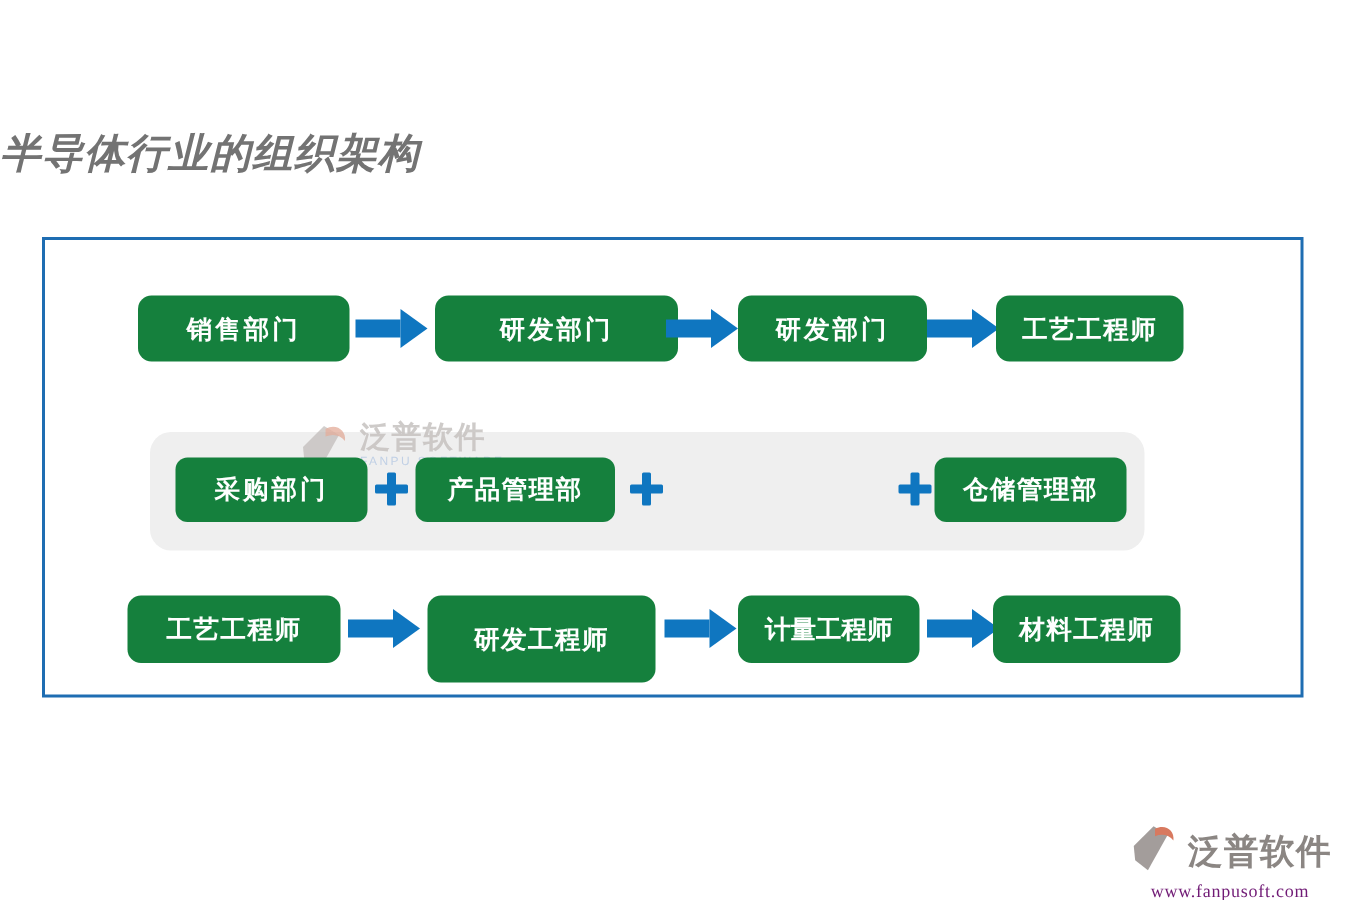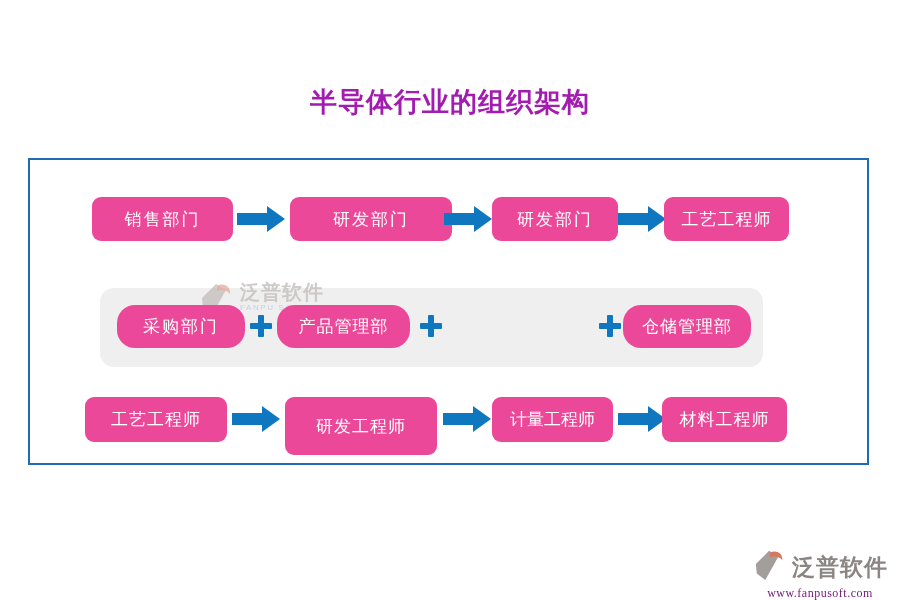--- a/index.html
+++ b/index.html
@@ -5,41 +5,40 @@
   html,body{margin:0;padding:0;}
   body{
     width:900px;height:600px;background:#ffffff;overflow:hidden;
     font-family:"Liberation Sans","DejaVu Sans",sans-serif;
     position:relative;
   }
   .stage{position:absolute;left:0;top:0;width:900px;height:600px;}
 
   .page-title{
     position:absolute;left:0;right:0;top:84px;
-    text-align:center;
     font-family:"Liberation Serif","DejaVu Serif",serif;
-    font-size:27px;font-weight:bold;color:#a21caf;letter-spacing:1px;
+    font-size:27px;font-weight:bold;color:#737373;letter-spacing:1px;font-style:italic;
   }
 
   .frame{
     position:absolute;left:28px;top:158px;width:837px;height:303px;
     border:2px solid #1e6db2;background:transparent;
   }
 
   .panel{
     position:absolute;left:100px;top:288px;width:663px;height:79px;
     background:#efefef;border-radius:14px;z-index:1;
   }
 
   .box{
-    position:absolute;height:44px;background:#ec4899;border-radius:9px;
-    color:#ffffff;font-weight:normal;font-size:17px;letter-spacing:2px;
+    position:absolute;height:44px;background:#15803d;border-radius:9px;
+    color:#ffffff;font-weight:bold;font-size:17px;letter-spacing:2px;
     display:flex;align-items:center;justify-content:center;z-index:3;
   }
-  .box.small{height:43px;border-radius:18px;}
+  .box.small{height:43px;border-radius:8px;}
 
   .arrow{position:absolute;width:48px;height:26px;z-index:3;}
   .arrow .body{position:absolute;left:0;top:7px;width:30px;height:12px;background:#0f76c0;}
   .arrow .head{
     position:absolute;left:30px;top:0;width:0;height:0;
     border-top:13px solid transparent;border-bottom:13px solid transparent;
     border-left:18px solid #0f76c0;
   }
 
   .plus{position:absolute;width:22px;height:22px;z-index:3;}

